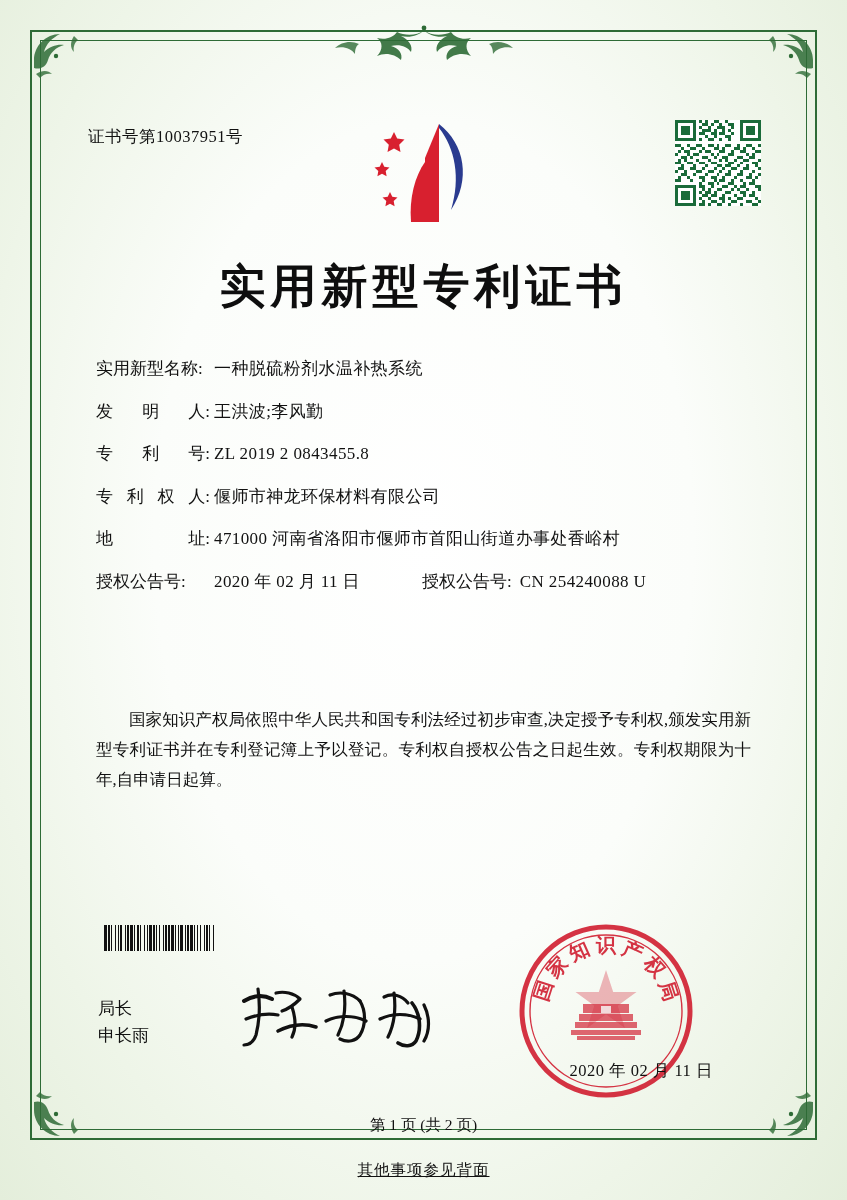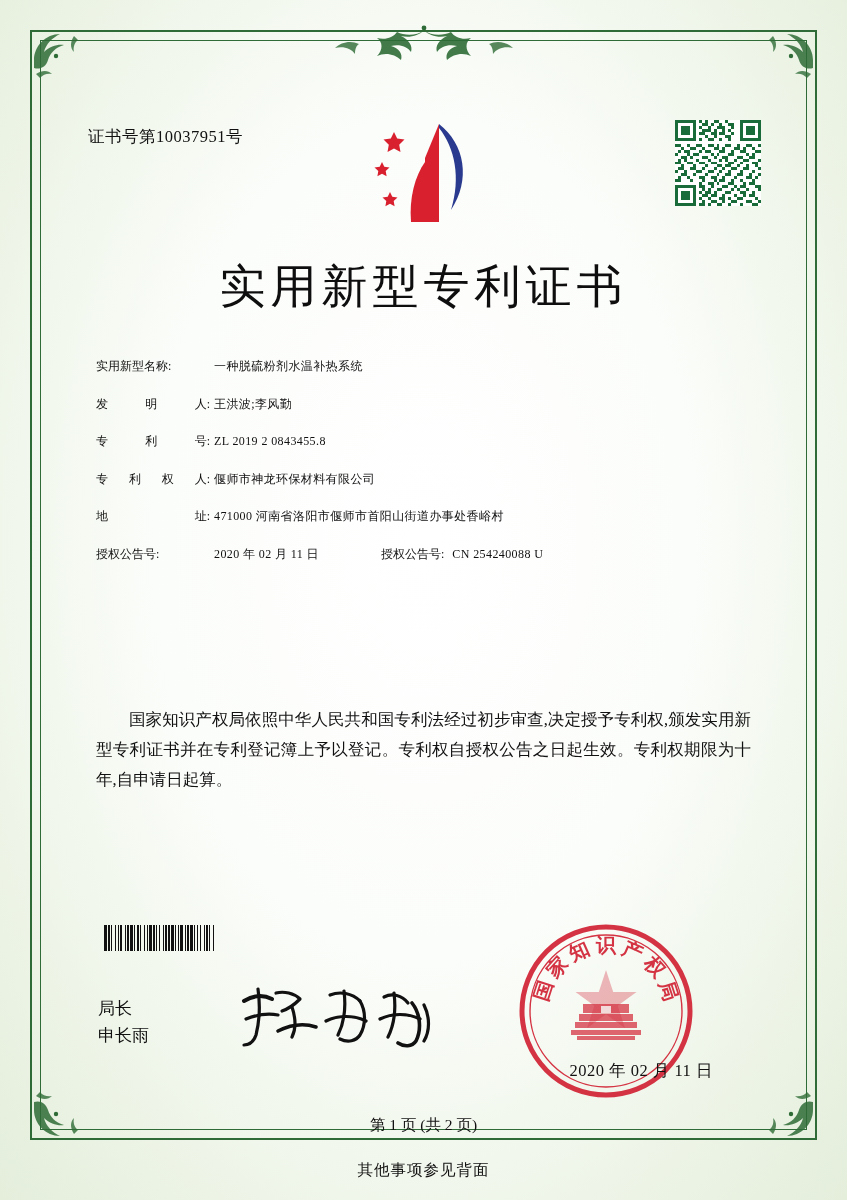--- a/index.html
+++ b/index.html
@@ -85,33 +85,33 @@
     height: 86px;
   }
   .qr svg { width: 100%; height: 100%; display:block; }
 
   .title {
     position: absolute;
     left: 0; right: 0;
     top: 256px;
     text-align: center;
     font-size: 46px;
-    font-weight: normal;
+    font-weight: bold;
     letter-spacing: 5px;
     color: #0e0e0e;
     font-family: "Liberation Serif", "DejaVu Serif", serif;
   }
 
   
   .fields {
     position: absolute;
     left: 96px;
     right: 96px;
     top: 360px;
-    font-size: 12px;
+    font-size: 17px;
     line-height: 1;
     color: #111;
   }
   .field-row {
     display: flex;
     align-items: baseline;
     margin-bottom: 25.5px;
     white-space: nowrap;
   }
   .field-label {
@@ -212,20 +212,21 @@
     color: #111;
   }
   .footer-note {
     position: absolute;
     left: 0; right: 0;
     top: 1160px;
     text-align: center;
     font-size: 15.5px;
     color: #111;
     letter-spacing: 1px;
+    text-decoration: underline;
   }
 </style>
 </head>
 <body>
 
 <div class="page">
 
   <div class="frame-outer"></div>
   <div class="frame-inner"></div>
 

